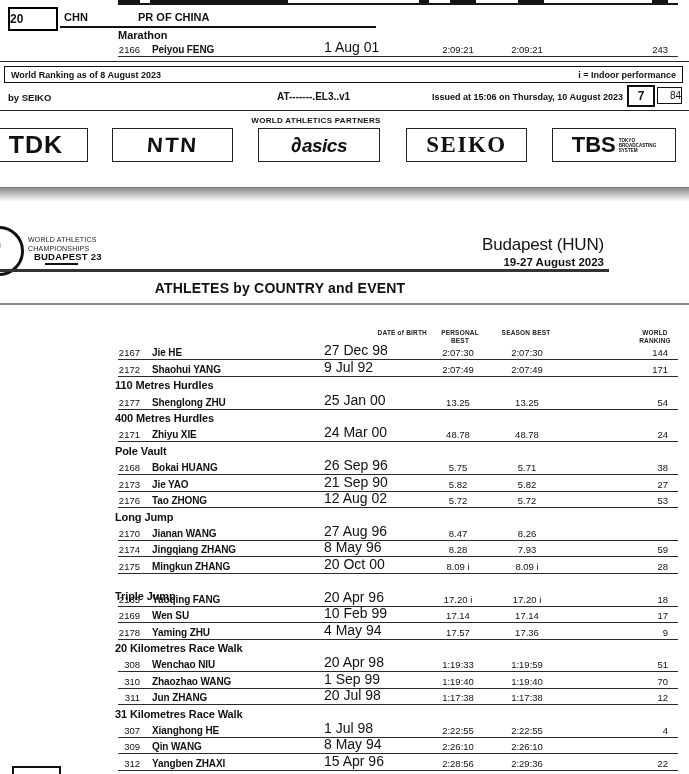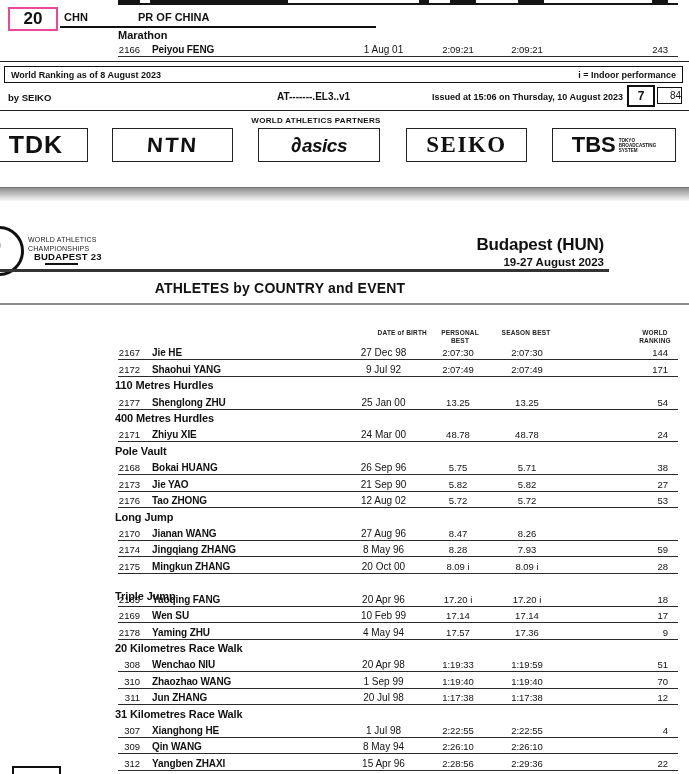--- a/index.html
+++ b/index.html
@@ -4,33 +4,33 @@
 <style>
   html,body{margin:0;padding:0;background:#fff;}
   body{width:689px;height:774px;overflow:hidden;position:relative;
        font-family:"Liberation Sans",sans-serif;color:#111;
        -webkit-font-smoothing:antialiased;}
   .abs{position:absolute;}
   
   .remnant{position:absolute;background:#151515;height:3px;top:0;}
   .remnant-line{position:absolute;left:118px;width:560px;top:3px;height:2px;background:#151515;}
   .country-box{position:absolute;left:8px;top:7px;width:46px;height:20px;
-      border:2px solid #ec4899;display:flex;align-items:center;justify-content:center;
-      font-weight:bold;font-size:17px;}
+      border:2px solid #000000;display:flex;align-items:center;
+      font-weight:bold;font-size:12px;}
   .country-code{position:absolute;left:64px;top:11px;font-weight:bold;font-size:11px;}
   .country-name{position:absolute;left:118px;top:11px;font-weight:bold;font-size:11px;margin-left:20px;}
   .country-rule{position:absolute;left:60px;top:26px;width:316px;height:2px;background:#111;}
   .event-p1{position:absolute;left:118px;top:29px;font-weight:bold;font-size:11px;}
   
   .trow{position:absolute;left:105px;width:573px;height:16.4px;}
   .trow .rule{position:absolute;left:13px;right:0;bottom:0;height:1px;background:#2a2a2a;}
   .trow span{position:absolute;bottom:2px;display:block;}
   .cell-bib{left:0;width:35px;text-align:right;font-size:9.5px;}
   .cell-name{left:47px;font-weight:bold;font-size:10px;letter-spacing:-0.1px;}
-  .cell-dob{left:235px;width:87px;text-align:center;font-size:10px;}
+  .cell-dob{left:219px;width:87px;text-align:left;font-size:14px;}
   .cell-pb{left:318px;width:70px;text-align:center;font-size:9.5px;}
   .cell-sb{left:387px;width:70px;text-align:center;font-size:9.5px;}
   .cell-rank{right:10px;width:58px;text-align:right;font-size:9.5px;}
   .cell-event{left:10px;font-weight:bold;font-size:11px;letter-spacing:-0.1px;}
   
   .hline{position:absolute;left:0;width:689px;background:#222;}
   .footer-box{position:absolute;left:4px;top:66px;width:679px;height:17px;
       border:1.5px solid #111;display:flex;align-items:center;
       justify-content:space-between;padding:0 6px;box-sizing:border-box;
       font-size:9px;font-weight:bold;}
@@ -64,21 +64,21 @@
       border-top:1px solid #777;}
   
   .emblem{position:absolute;left:-26px;top:226px;width:44px;height:44px;
       border:3px solid #111;border-radius:50%;}
   .emblem .blob{position:absolute;left:9px;top:7px;width:14px;height:24px;
       background:#111;border-radius:45% 55% 50% 50%;transform:rotate(14deg);}
   .wa-lines{position:absolute;left:28px;top:236px;font-size:7px;line-height:8.6px;
       letter-spacing:0.2px;color:#222;}
   .wa-bud{font-size:9.5px;font-weight:900;letter-spacing:0.2px;color:#111;padding-left:6px;}
   .wa-underline{width:33px;height:2px;background:#111;margin:1.5px 0 0 17px;}
-  .loc{position:absolute;right:85px;top:235px;font-size:17px;font-weight:bold;letter-spacing:-0.2px;}
+  .loc{position:absolute;right:85px;top:235px;font-size:17px;font-weight:normal;letter-spacing:-0.2px;}
   .dates{position:absolute;right:85px;top:256px;font-size:11.5px;font-weight:bold;}
   .rule-header{top:269px;height:2.5px;width:609px;background:#333;}
   .page-title{position:absolute;left:0;top:280px;width:560px;text-align:center;
       font-size:14px;font-weight:bold;letter-spacing:0.2px;}
   .rule-title{top:303px;height:2px;width:689px;background:#8a8a8a;}
   
   .colhead{position:absolute;font-size:6.5px;font-weight:600;color:#222;
       letter-spacing:0.2px;line-height:7.5px;}
   .ch-dob{left:340px;top:329px;width:87px;text-align:right;}
   .ch-pb{left:420px;top:329px;width:80px;text-align:center;}

